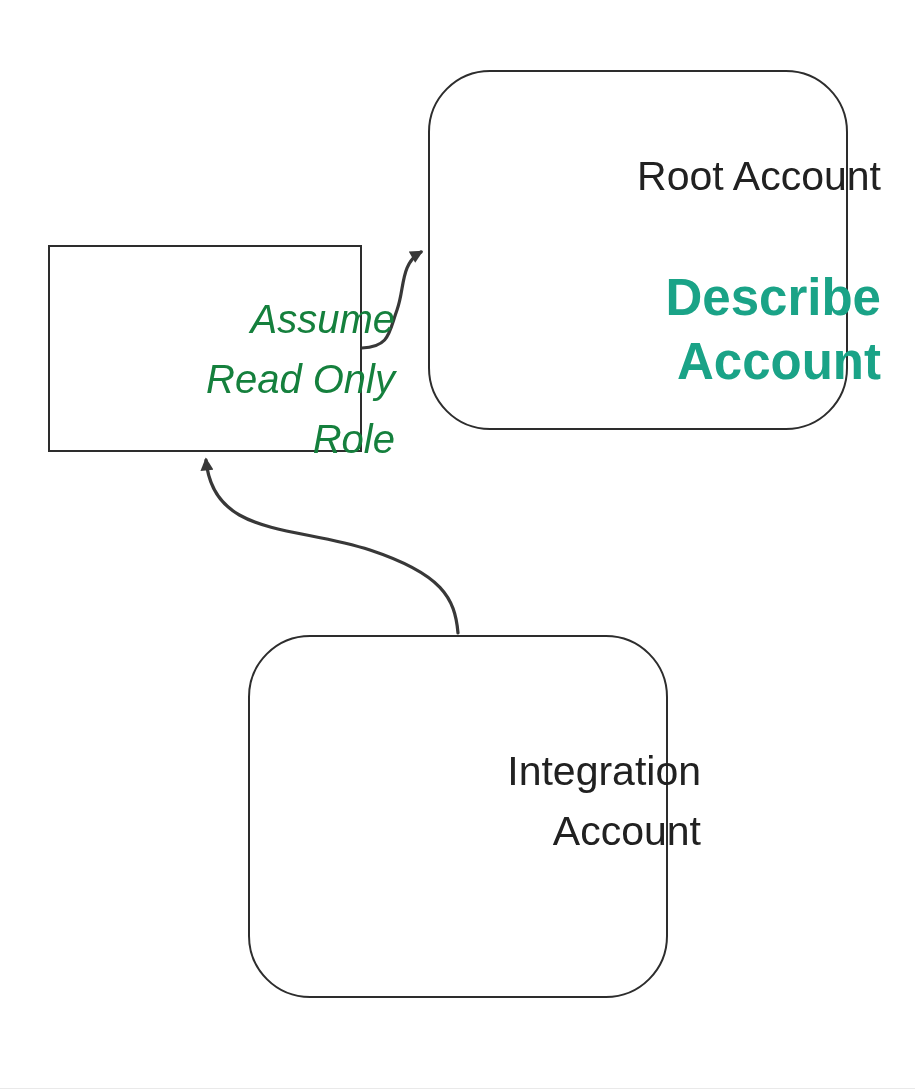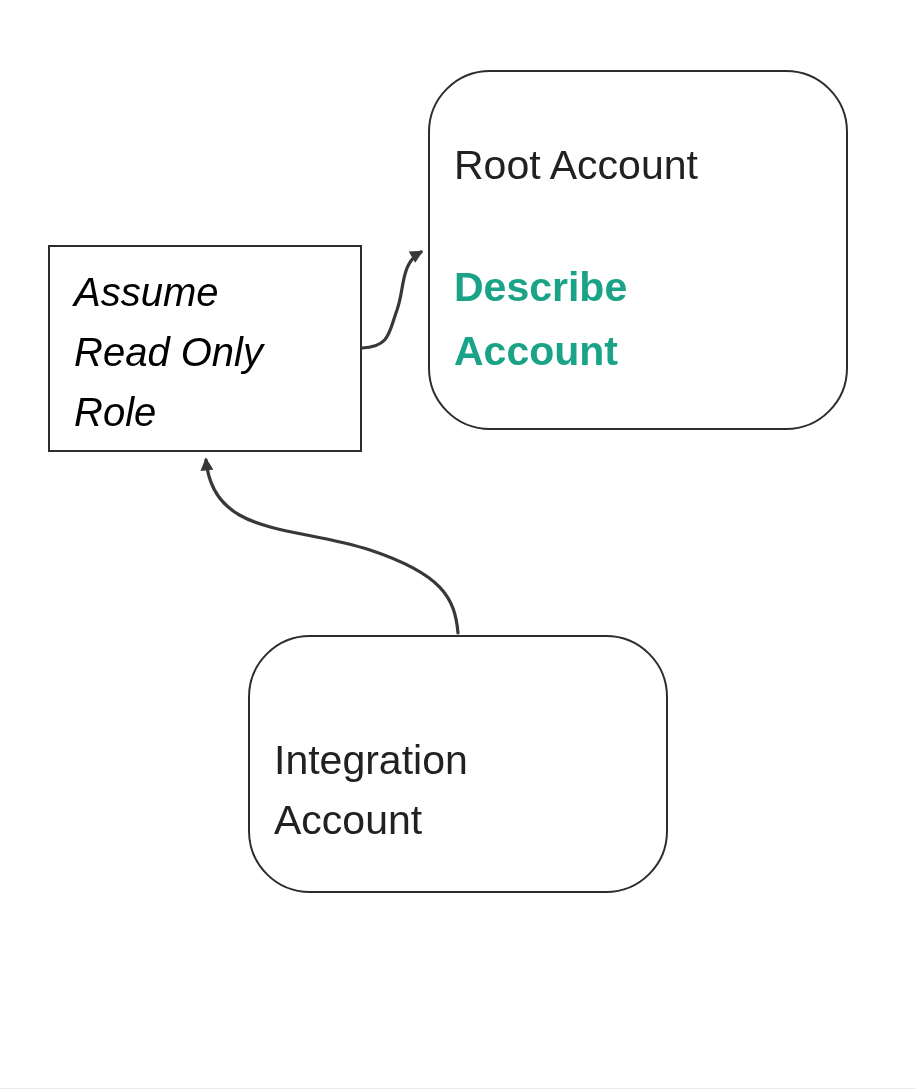--- a/index.html
+++ b/index.html
@@ -27,60 +27,60 @@
     border: 2px solid #2d2d2d;
     box-sizing: border-box;
   }
   .node-rounded {
     border-radius: 62px;
   }
   .node-text {
     position: absolute;
     left: 0;
     width: 100%;
-    text-align: left;
+    text-align: right;
     white-space: pre-line;
-    margin: 0;
+    margin: 11px;
     padding-left: 24px;
   }
   
   #node-root {
     left: 428px; top: 70px;
     width: 420px; height: 360px;
   }
   #node-root .title {
     top: 70px;
     font-size: 41px;
     line-height: 46px;
     color: #212121;
   }
   #node-root .subtitle {
     top: 183px;
-    font-size: 41px;
+    font-size: 51px;
     line-height: 64px;
     font-weight: 700;
     color: #1aa387;
   }
   
   #node-assume {
     left: 48px; top: 245px;
     width: 314px; height: 207px;
     border-width: 2px;
   }
   #node-assume .label {
-    top: 15px;
+    top: 31px;
     font-size: 40px;
     line-height: 60px;
     font-style: italic;
-    color: #000000;
+    color: #15803d;
   }
   
   #node-integration {
     left: 248px; top: 635px;
-    width: 420px; height: 258px;
+    width: 420px; height: 363px;
   }
   #node-integration .title {
     top: 93px;
     font-size: 41px;
     line-height: 60px;
     color: #212121;
   }
   #node-integration .subtitle {
     top: 213px;
     font-size: 41px;

